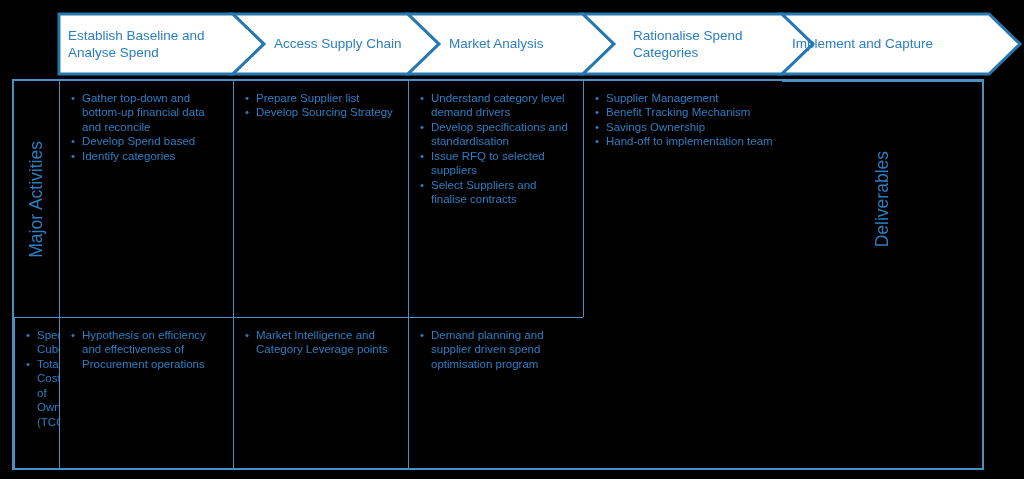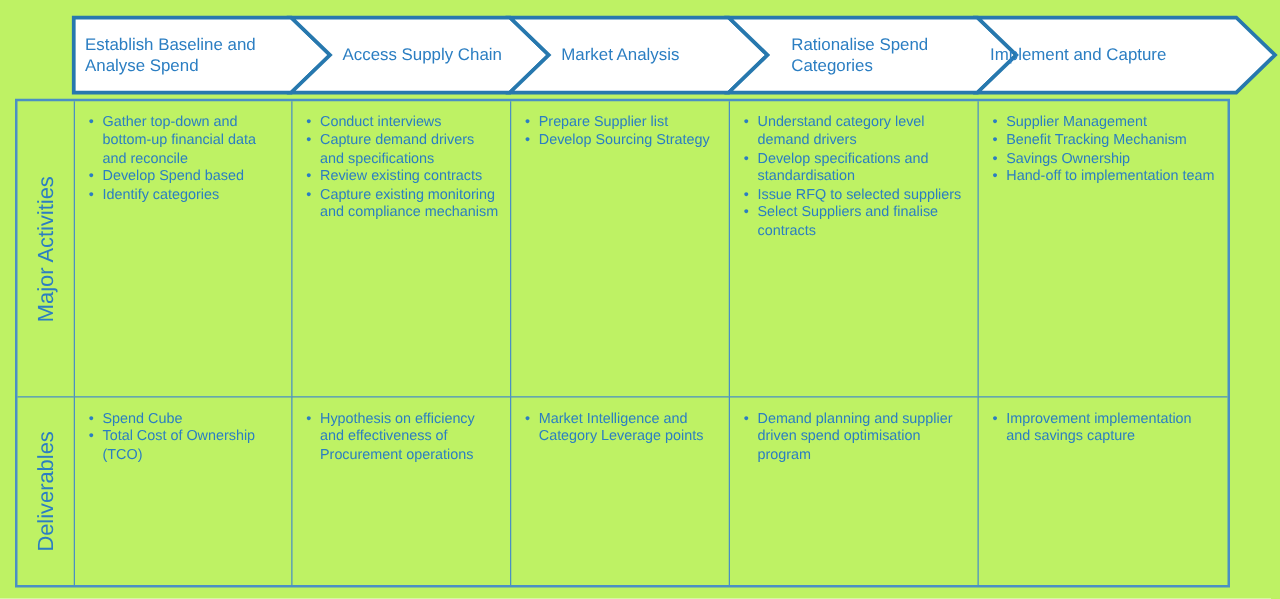--- a/index.html
+++ b/index.html
@@ -8,21 +8,21 @@
     --text-blue: #2b7ec2;
   }
   * { box-sizing: border-box; }
   html, body { margin: 0; padding: 0; background: #ffffff; }
   body { font-family: "Liberation Sans", sans-serif; }
 
   .canvas {
     position: relative;
     width: 1024px;
     height: 479px;
-    background: #bef264;
+    background: #000000;
     overflow: hidden;
   }
 
   
   .chevron-band { position: absolute; left: 0; top: 0; width: 1024px; height: 90px; }
   .chevron-band svg { position: absolute; left: 0; top: 0; }
   .chev {
     fill: #ffffff;
     stroke: var(--chevron-border);
     stroke-width: 3;
@@ -123,28 +123,20 @@
     </div>
     <div class="cell">
       <ul class="bullets">
           <li>Gather top-down and bottom-up financial data and reconcile</li>
           <li>Develop Spend based</li>
           <li>Identify categories</li>
         </ul>
     </div>
     <div class="cell">
       <ul class="bullets">
-          <li>Conduct interviews</li>
-          <li>Capture demand drivers and specifications</li>
-          <li>Review existing contracts</li>
-          <li>Capture existing monitoring and compliance mechanism</li>
-        </ul>
-    </div>
-    <div class="cell">
-      <ul class="bullets">
           <li>Prepare Supplier list</li>
           <li>Develop Sourcing Strategy</li>
         </ul>
     </div>
     <div class="cell">
       <ul class="bullets">
           <li>Understand category level demand drivers</li>
           <li>Develop specifications and standardisation</li>
           <li>Issue RFQ to selected suppliers</li>
           <li>Select Suppliers and finalise contracts</li>
@@ -176,20 +168,15 @@
     <div class="cell row-2">
       <ul class="bullets">
           <li>Market Intelligence and Category Leverage points</li>
         </ul>
     </div>
     <div class="cell row-2">
       <ul class="bullets">
           <li>Demand planning and supplier driven spend optimisation program</li>
         </ul>
     </div>
-    <div class="cell row-2">
-      <ul class="bullets">
-          <li>Improvement implementation and savings capture</li>
-        </ul>
-    </div>
 
   </div>
 </div>
 
 </body></html>

